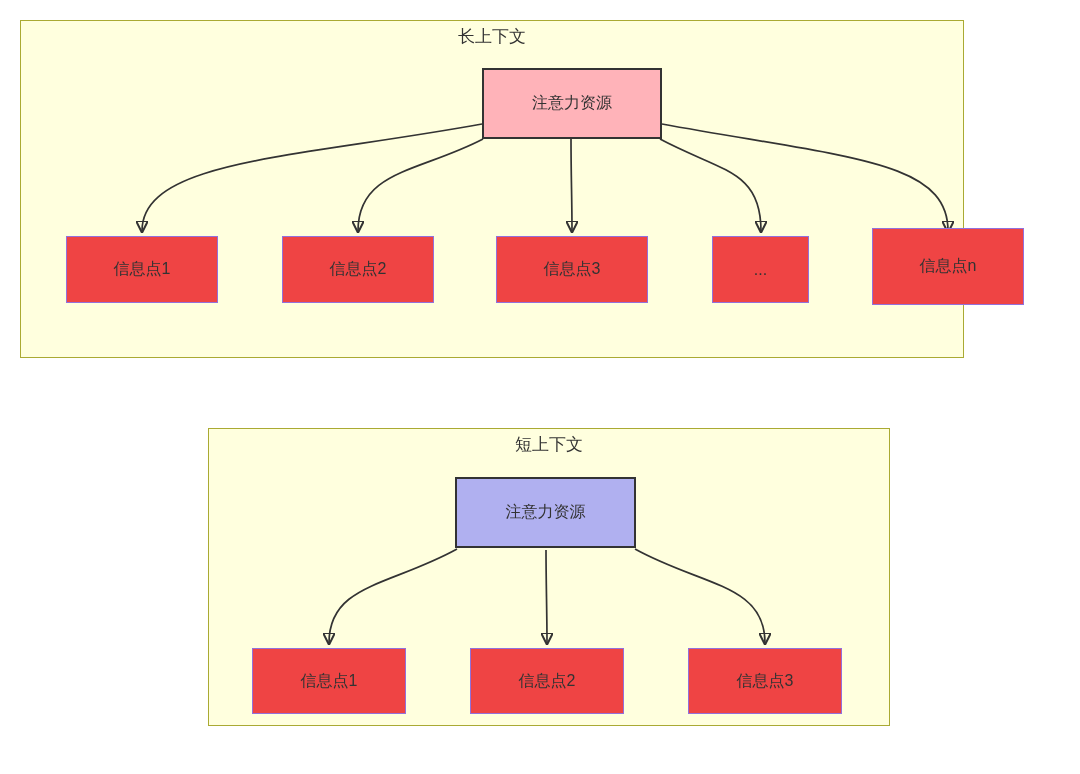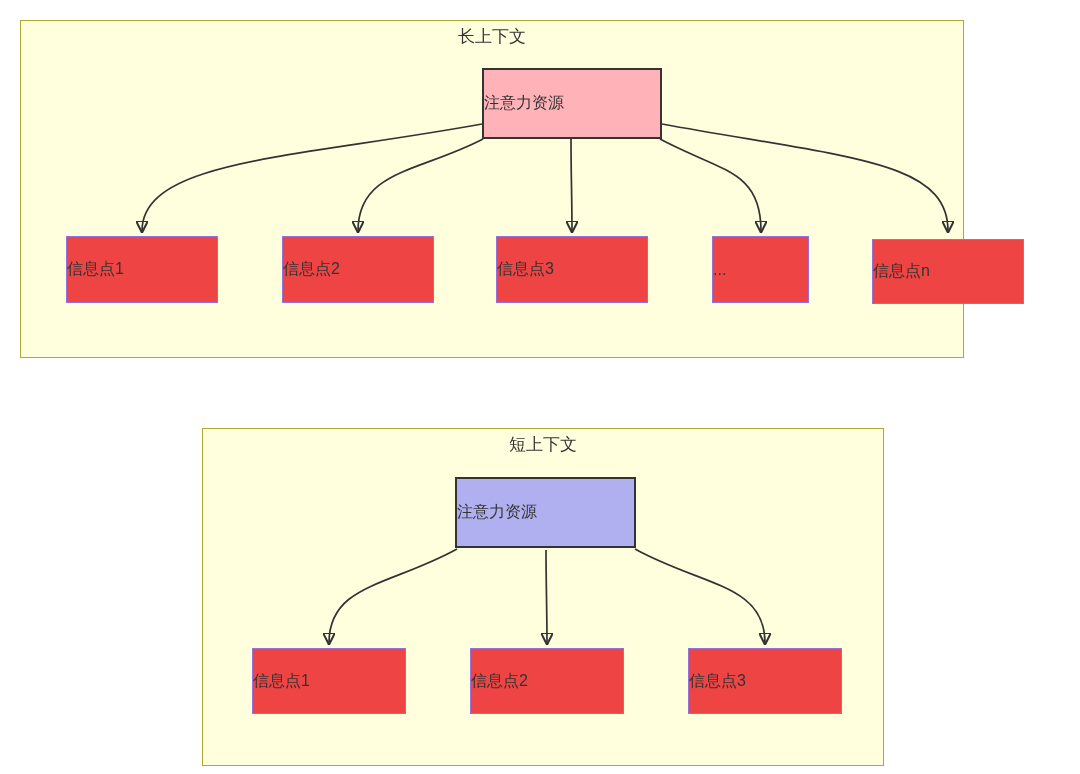--- a/index.html
+++ b/index.html
@@ -40,20 +40,21 @@
   .arrows path {
     fill: none;
     stroke: #333333;
     stroke-width: 1.7px;
   }
   .node {
     position: absolute;
     box-sizing: border-box;
     display: flex;
     align-items: center;
+    justify-content: center;
     font-size: 16px;
     text-align: center;
   }
   .node.info {
     background: #ef4444;
     border: 1.5px solid #9370db;
   }
   .node.attention {
     border: 2.5px solid #333333;
   }
@@ -62,21 +63,21 @@
 </style>
 </head>
 <body>
 
 <div class="canvas">
 
   <div class="cluster" style="left:20px; top:20px; width:944px; height:338px;">
     <div class="cluster-title">长上下文</div>
   </div>
 
-  <div class="cluster" style="left:202px; top:428px; width:682px; height:338px;padding-left:16px;">
+  <div class="cluster" style="left:208px; top:428px; width:682px; height:298px;padding-left:16px;">
     <div class="cluster-title">短上下文</div>
   </div>
 
   <svg class="arrows" width="1080" height="774" viewBox="0 0 1080 774">
     <defs>
       <marker id="arrowhead" viewBox="0 0 10 10" refX="8.5" refY="5" markerWidth="7" markerHeight="7" orient="auto-start-reverse">
         <path d="M0,0 L10,5 L0,10 z" fill="#333333" stroke="none"></path>
       </marker>
     </defs>
 
@@ -100,21 +101,21 @@
   </div>
   <div class="node info" style="left:282px; top:236px; width:152px; height:67px;">
     <span>信息点2</span>
   </div>
   <div class="node info" style="left:496px; top:236px; width:152px; height:67px;">
     <span>信息点3</span>
   </div>
   <div class="node info" style="left:712px; top:236px; width:97px; height:67px;">
     <span>...</span>
   </div>
-  <div class="node info" style="left:872px; top:239px; width:152px; height:65px;">
+  <div class="node info" style="left:872px; top:228px; width:152px; height:77px;">
     <span>信息点n</span>
   </div>
 
   <div class="node attention purple" style="left:455px; top:477px; width:181px; height:71px;">
     <span>注意力资源</span>
   </div>
 
   <div class="node info" style="left:252px; top:648px; width:154px; height:66px;">
     <span>信息点1</span>
   </div>

